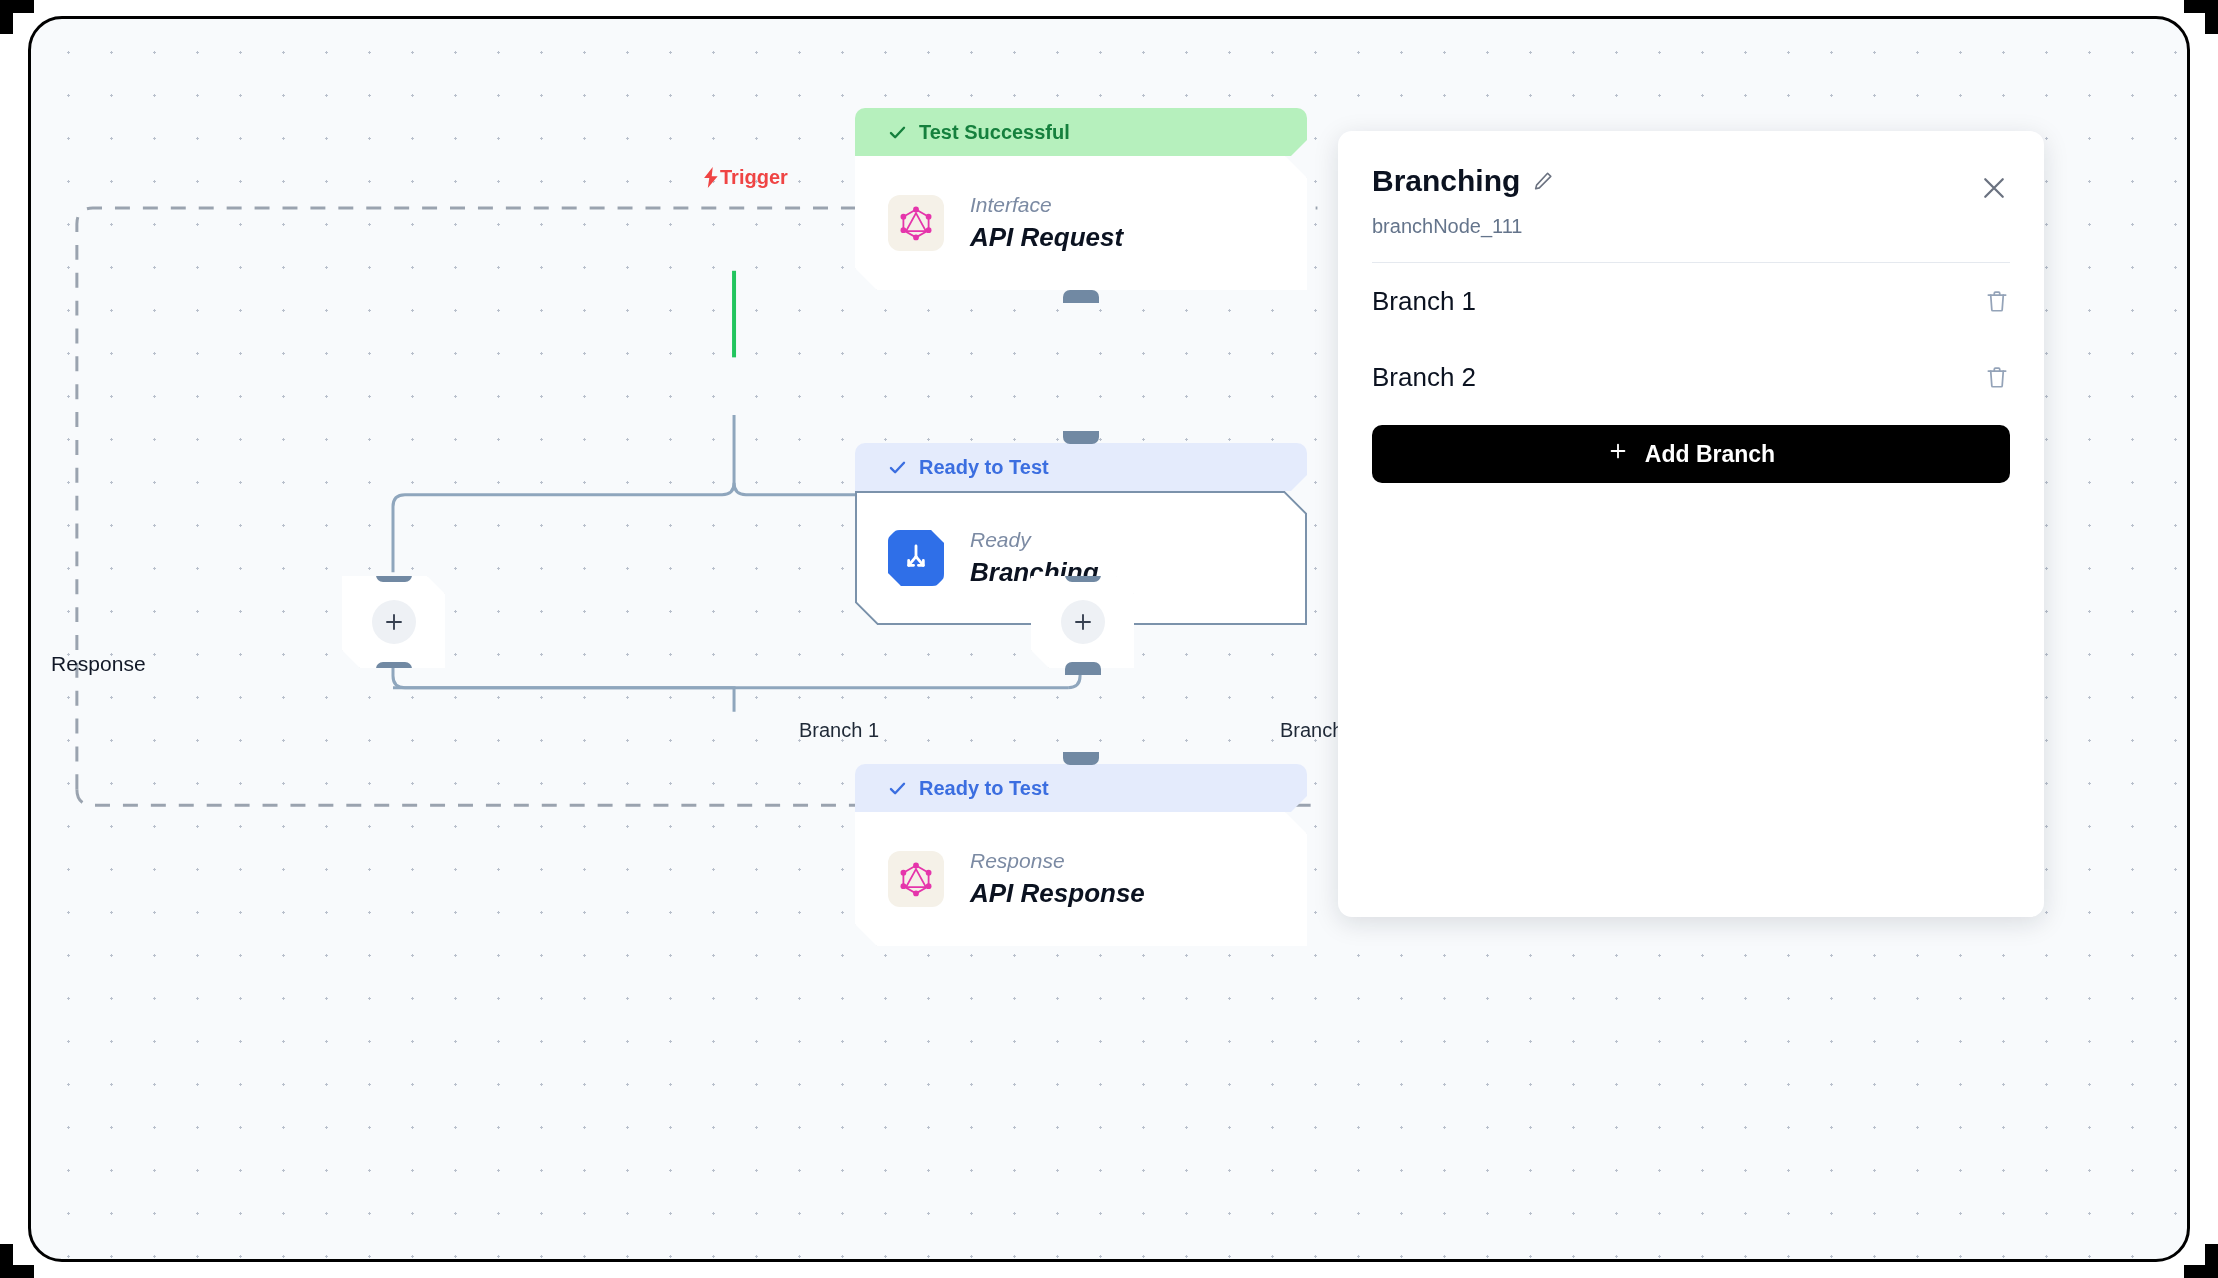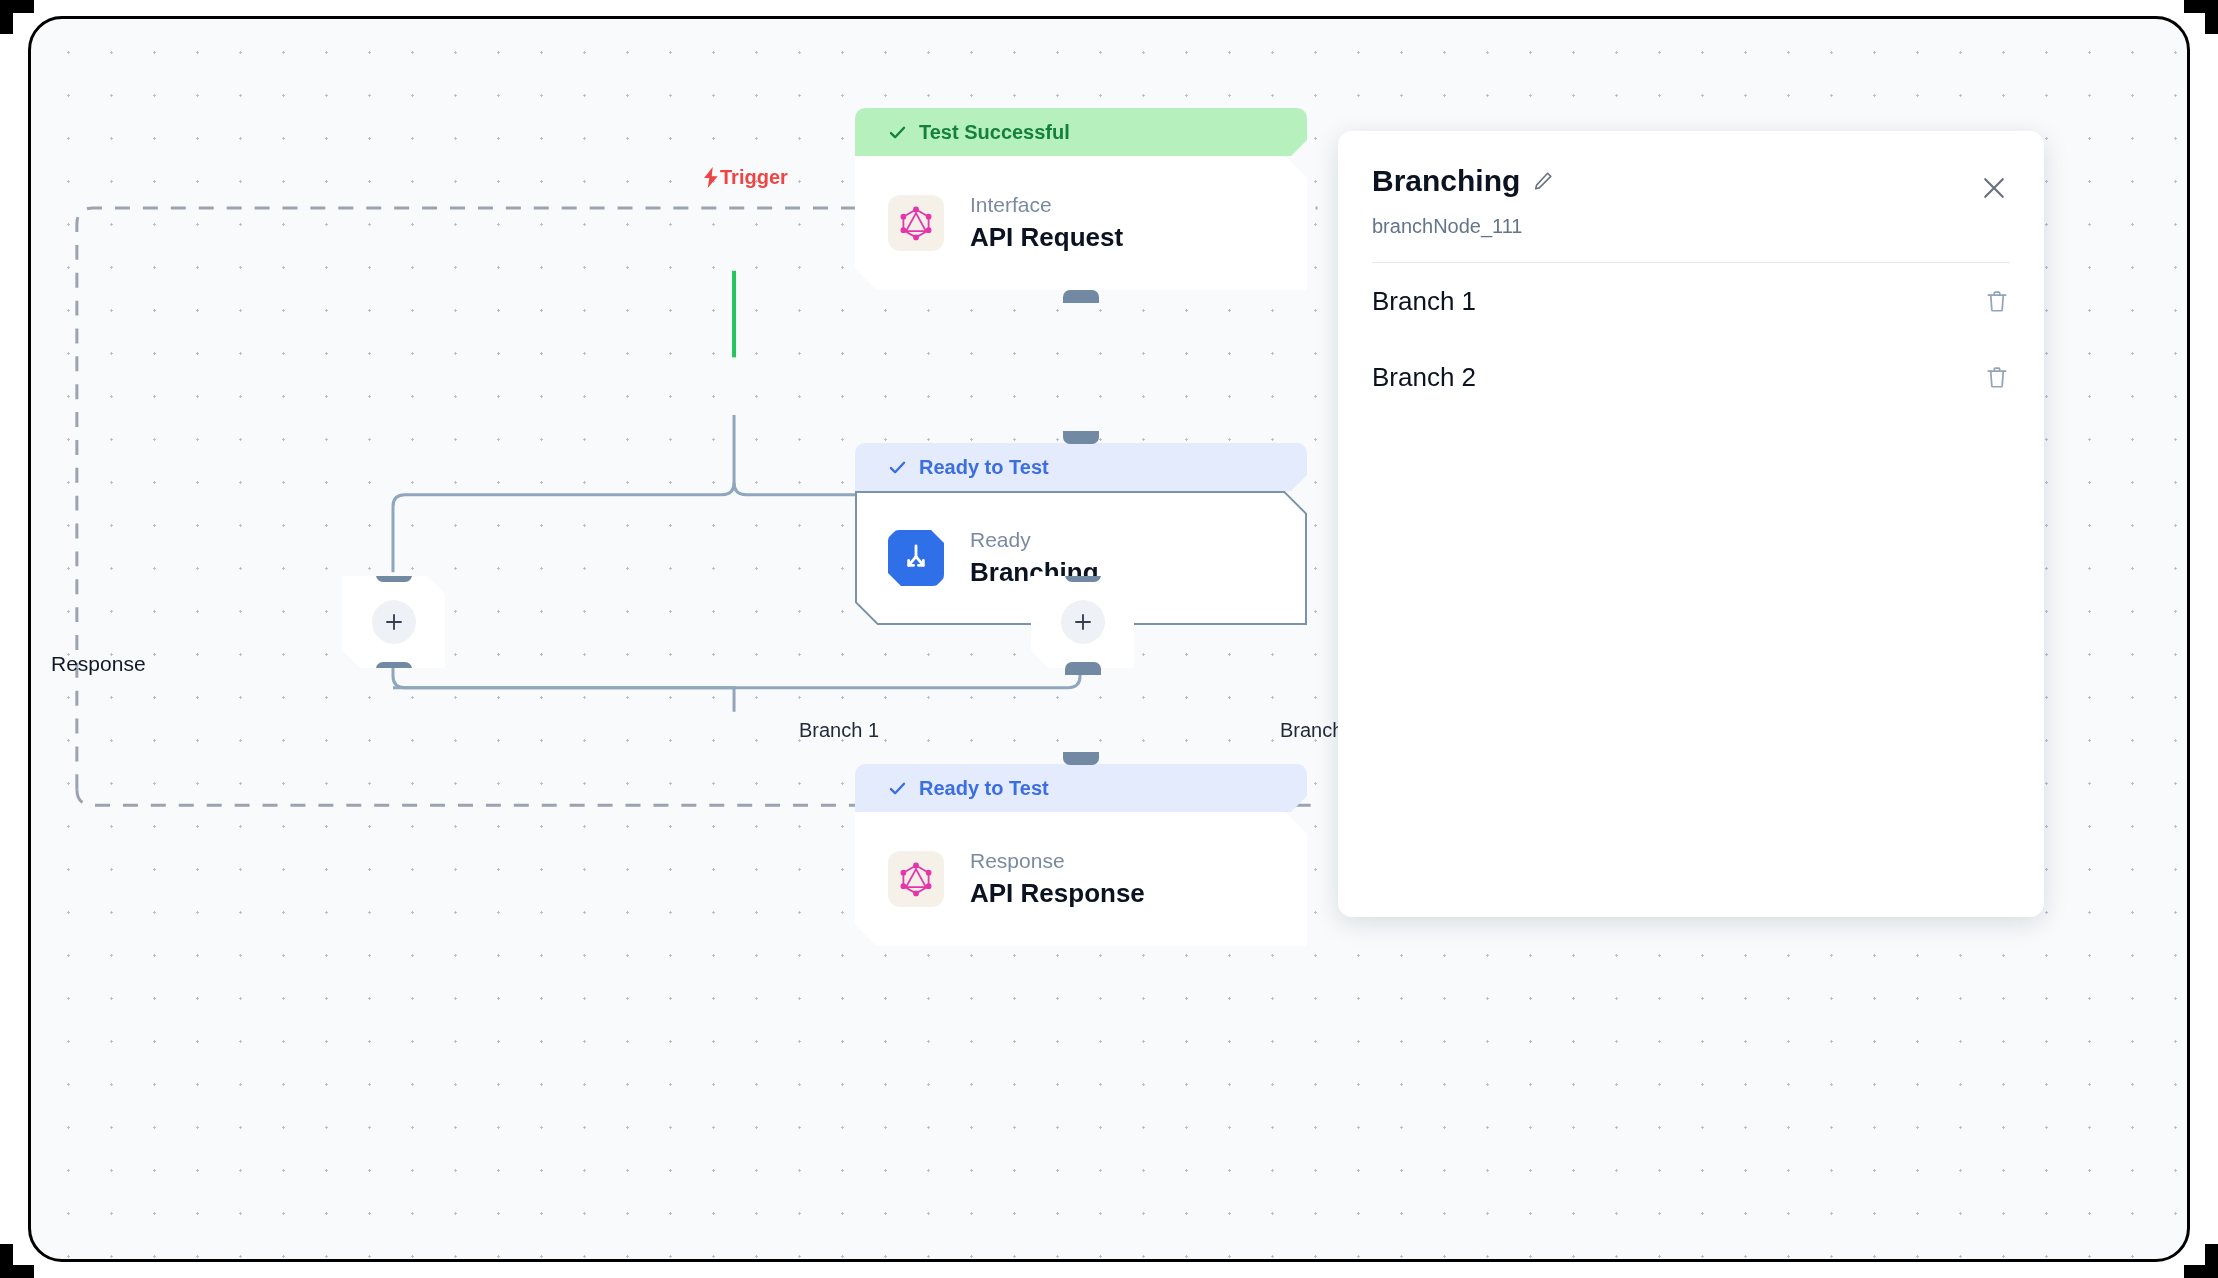--- a/index.html
+++ b/index.html
@@ -124,20 +124,21 @@
     height: 134px;
     display: flex;
     align-items: center;
     padding-left: 33px;
     gap: 26px;
     box-shadow: 0 3px 10px rgba(15, 23, 42, 0.10);
     clip-path: polygon(
       0 0, calc(100% - 22px) 0, 100% 22px,
       100% 100%, 22px 100%, 0 calc(100% - 22px)
     );
+    font-style: italic;
   }
   .node-body.selected {
     background:
       linear-gradient(#ffffff, #ffffff) padding-box;
     box-shadow: 0 3px 10px rgba(15, 23, 42, 0.10);
   }
   .node-body.selected::before {
     content: "";
     position: absolute;
     inset: 0;
@@ -503,16 +504,24 @@
           <span class="trash-icon">
             <svg width="26" height="26" viewBox="0 0 24 24" fill="none" stroke="#94a3b8" stroke-width="1.6" stroke-linecap="round" stroke-linejoin="round">
               <path d="M4 6.5 H20"></path>
               <path d="M9.5 6.5 V4.8 a1 1 0 0 1 1-1 h3 a1 1 0 0 1 1 1 V6.5"></path>
               <path d="M6.2 6.5 L7.2 20 a1 1 0 0 0 1 1 h7.6 a1 1 0 0 0 1-1 L17.8 6.5"></path>
             </svg>
           </span>
         </div>
       </div>
 
+      <button class="add-branch-btn">
+        <span>
+          <svg width="22" height="22" viewBox="0 0 24 24" fill="none" stroke="#ffffff" stroke-width="2" stroke-linecap="round">
+              <path d="M12 5 L12 19 M5 12 L19 12"></path>
+            </svg>
+        </span>
+        <span>Add Branch</span>
+      </button>
     </div>
 
   </div>
 </div>
 
 </body></html>

